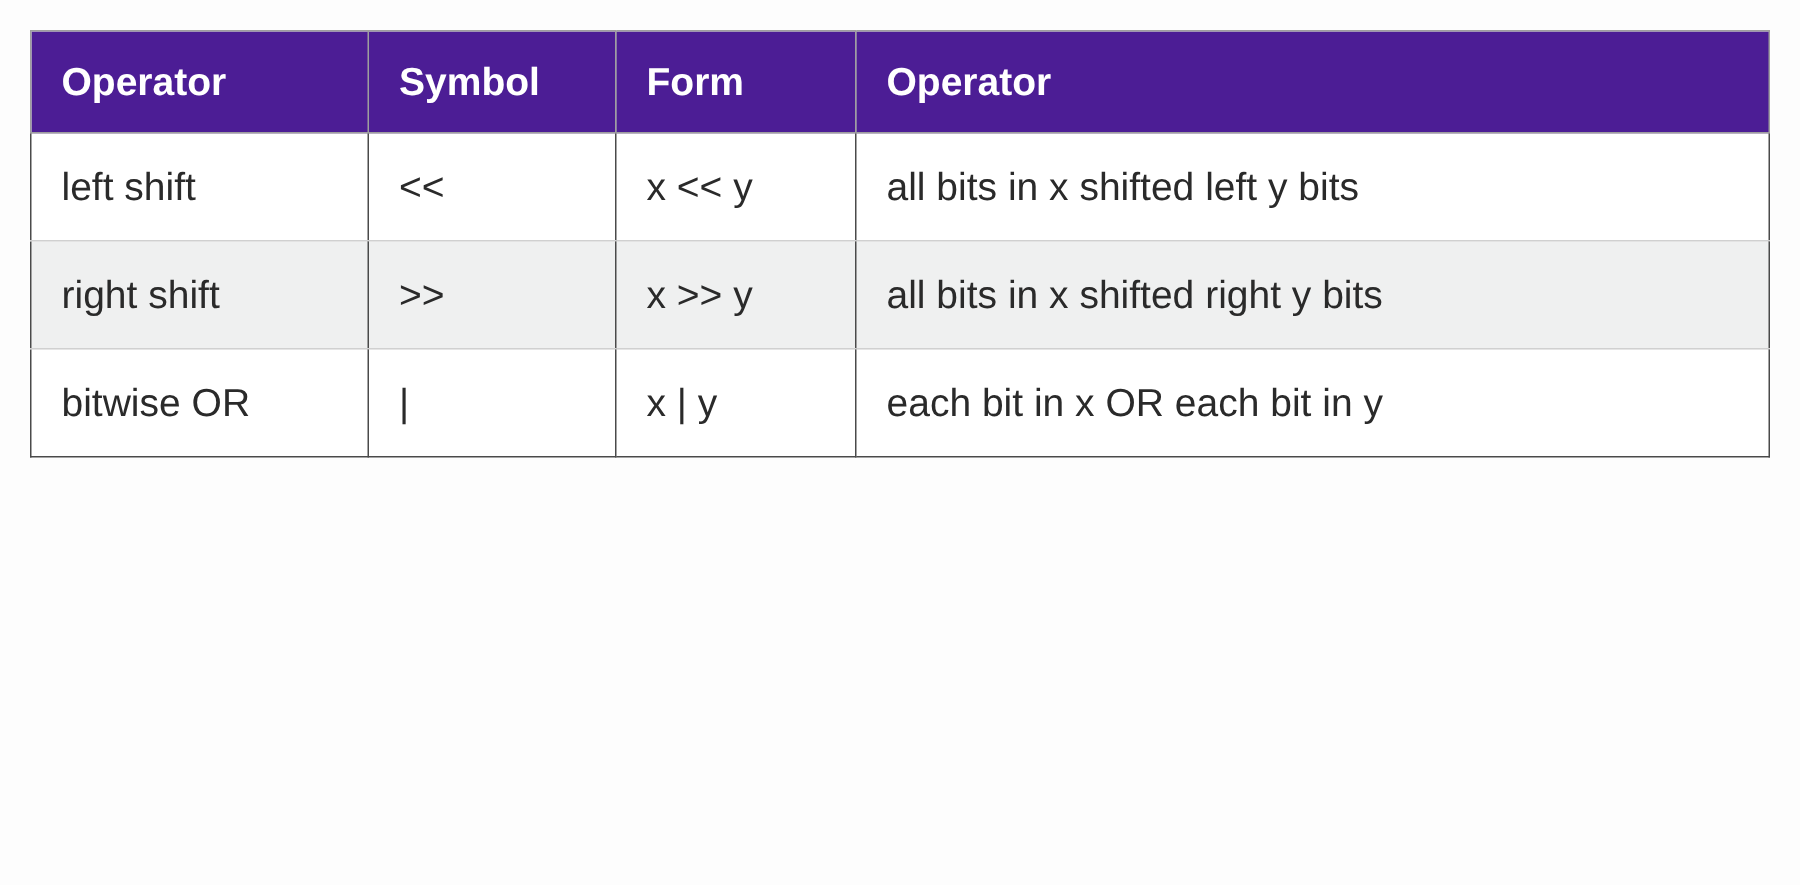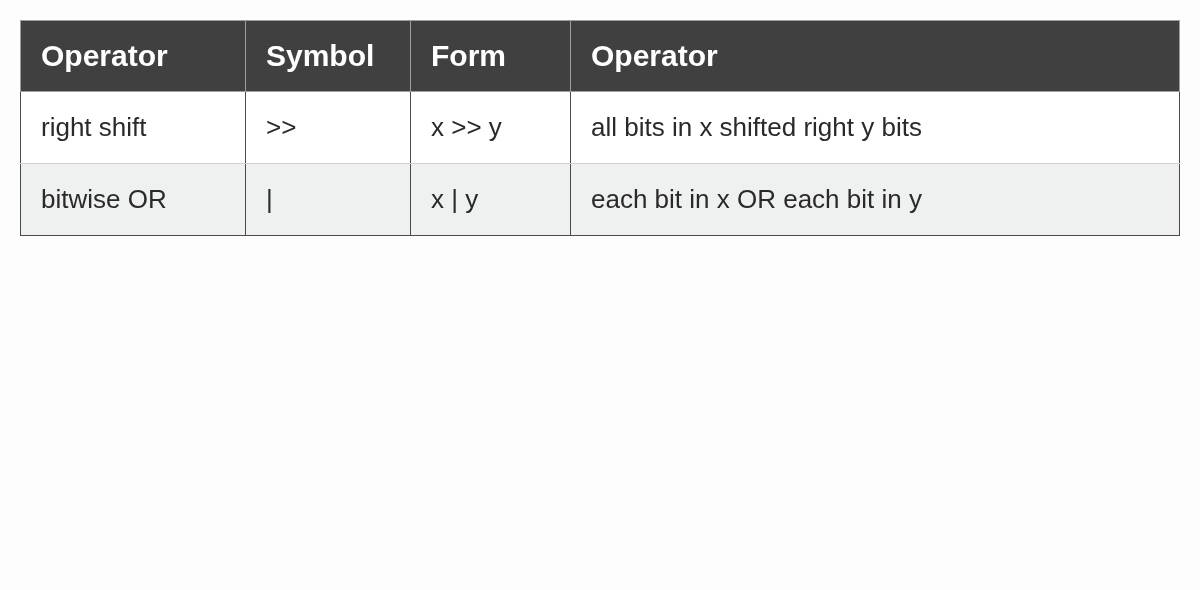--- a/index.html
+++ b/index.html
@@ -14,26 +14,26 @@
       display: flex;
       justify-content: center;
       align-items: flex-start;
     }
     table {
       border-collapse: collapse;
       width: 1160px;
       background: #ffffff;
     }
     thead th {
-      background: #404040;
+      background: #4c1d95;
       color: #ffffff;
       font-weight: bold;
       text-align: left;
       padding: 18px 20px;
-      font-size: 30px;
+      font-size: 26px;
       border: 1px solid #9e9e9e;
     }
     tbody td {
       padding: 20px 20px;
       font-size: 26px;
       color: #2a2a2a;
       border-left: 1px solid #4a4a4a;
       border-right: 1px solid #4a4a4a;
       border-bottom: 1px solid #d0d0d0;
       background: #ffffff;
@@ -62,20 +62,26 @@
   <thead>
     <tr>
       <th>Operator</th>
       <th>Symbol</th>
       <th>Form</th>
       <th>Operator</th>
     </tr>
   </thead>
   <tbody>
     <tr>
+      <td>left shift</td>
+      <td>&lt;&lt;</td>
+      <td>x &lt;&lt; y</td>
+      <td>all bits in x shifted left y bits</td>
+    </tr>
+    <tr>
       <td>right shift</td>
       <td>&gt;&gt;</td>
       <td>x &gt;&gt; y</td>
       <td>all bits in x shifted right y bits</td>
     </tr>
     <tr>
       <td>bitwise OR</td>
       <td>|</td>
       <td>x | y</td>
       <td>each bit in x OR each bit in y</td>

